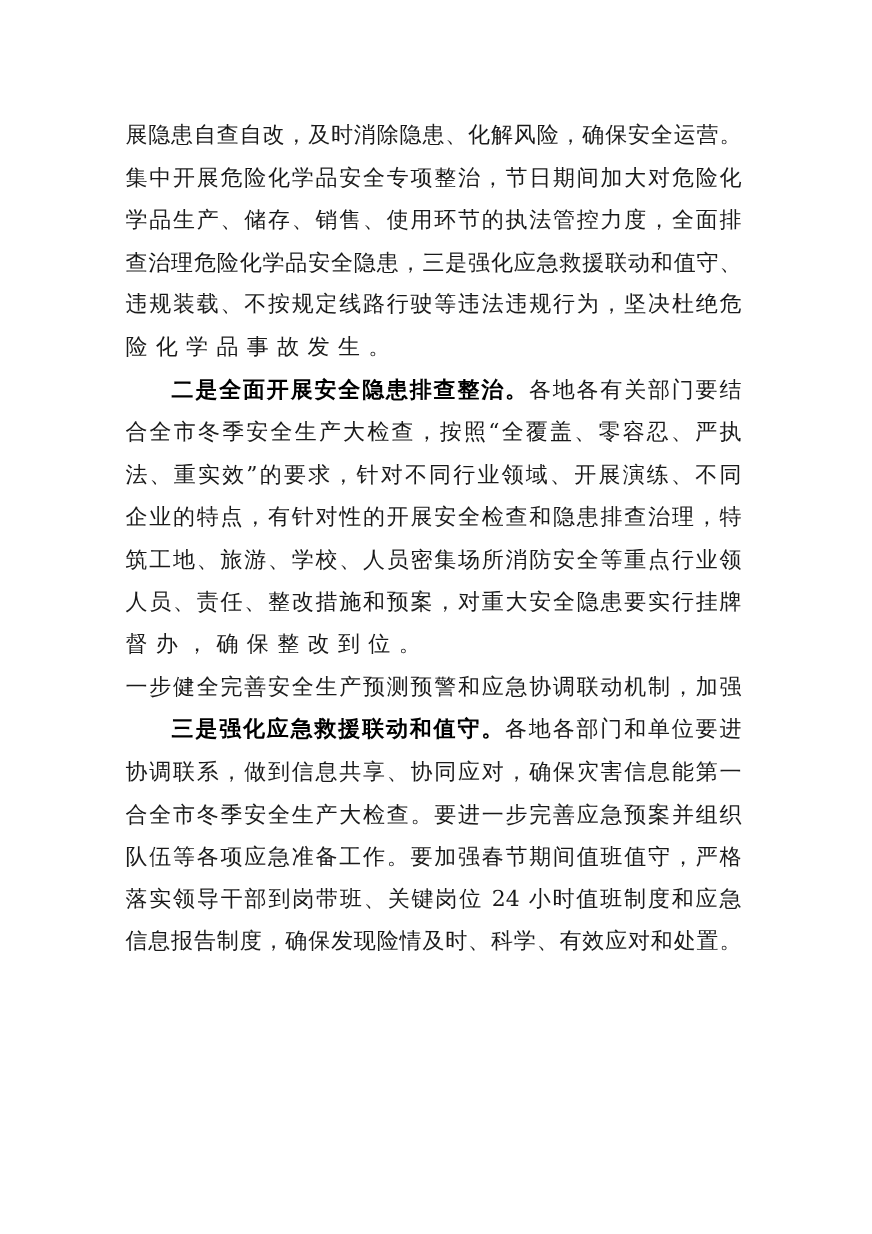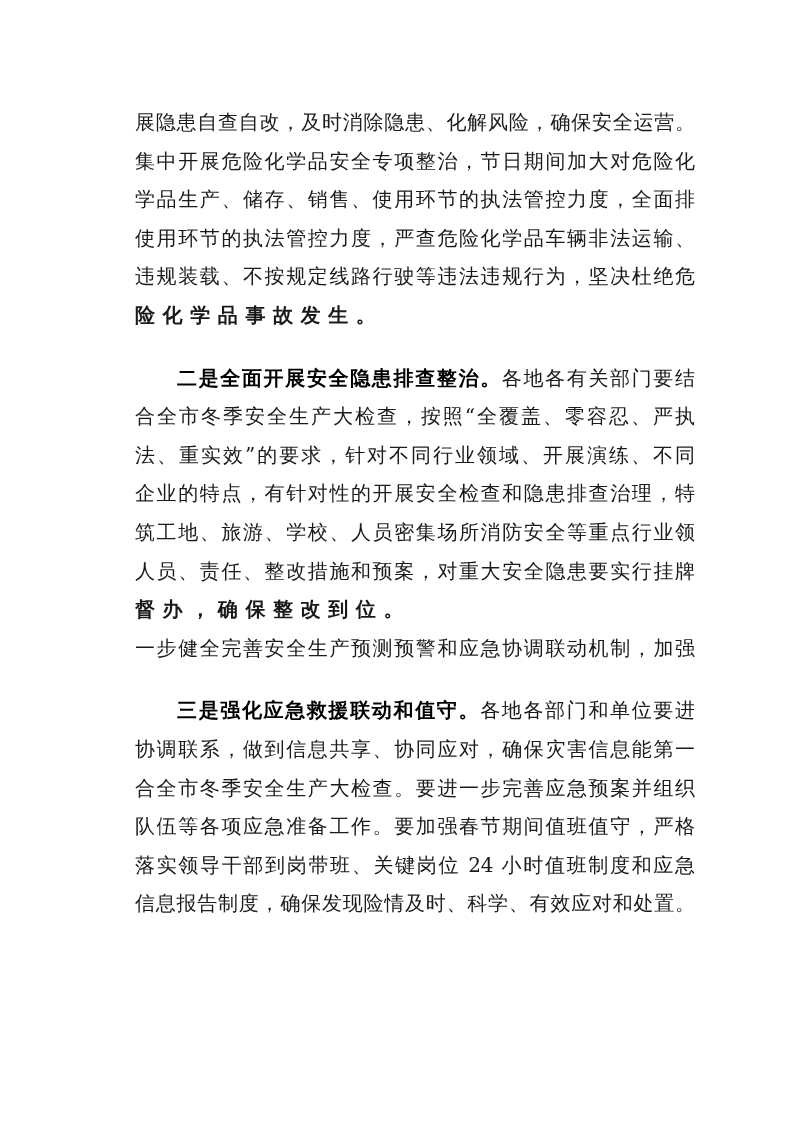--- a/index.html
+++ b/index.html
@@ -1,44 +1,44 @@
 <!DOCTYPE html>
 <html><head>
 <meta charset="utf-8">
 <style>
   html, body { margin: 0; padding: 0; background: #ffffff; }
   body { width: 793px; height: 1122px; position: relative; overflow: hidden; }
   .page { position: absolute; left: 0; top: 0; width: 793px; height: 1122px; background: #fff; }
-  .content { position: absolute; left: 135px; top: 103px; width: 560px; }
+  .content { position: absolute; left: 114px; top: 103px; width: 560px; }
   .line {
     font-family: "DejaVu Serif", "Liberation Serif", serif;
     font-size: 20px;
     line-height: 38.6px;
     height: 38.6px;
     color: #1a1a1a;
     white-space: nowrap;
     text-align: justify;
     text-align-last: justify;
     letter-spacing: 0px;
   }
-  .line.last { text-align-last: left; letter-spacing: 7.6px; font-weight: bold; }
-  .indent { padding-left: 42px; margin-top: 24px; }
+  .line.last { text-align-last: left; letter-spacing: 7.6px; }
+  .indent { padding-left: 42px; }
   .bold { font-family: "DejaVu Sans", "Liberation Sans", sans-serif; font-weight: bold; color: #000; }
 </style>
 </head>
 <body>
 
 <div class="page">
   <div class="content">
 
     <div>
       <div class="line">展隐患自查自改，及时消除隐患、化解风险，确保安全运营。</div>
       <div class="line">集中开展危险化学品安全专项整治，节日期间加大对危险化</div>
       <div class="line">学品生产、储存、销售、使用环节的执法管控力度，全面排</div>
-      <div class="line">使用环节的执法管控力度，严查危险化学品车辆非法运输、</div>
+      <div class="line">查治理危险化学品安全隐患，三是强化应急救援联动和值守、</div>
       <div class="line">违规装载、不按规定线路行驶等违法违规行为，坚决杜绝危</div>
       <div class="line last">险化学品事故发生。</div>
     </div>
 
     <div>
       <div class="line indent"><span class="bold">二是全面开展安全隐患排查整治。</span><span>各地各有关部门要结</span></div>
       <div class="line">合全市冬季安全生产大检查，按照“全覆盖、零容忍、严执</div>
       <div class="line">法、重实效”的要求，针对不同行业领域、开展演练、不同</div>
       <div class="line">企业的特点，有针对性的开展安全检查和隐患排查治理，特</div>
       <div class="line">筑工地、旅游、学校、人员密集场所消防安全等重点行业领</div>

